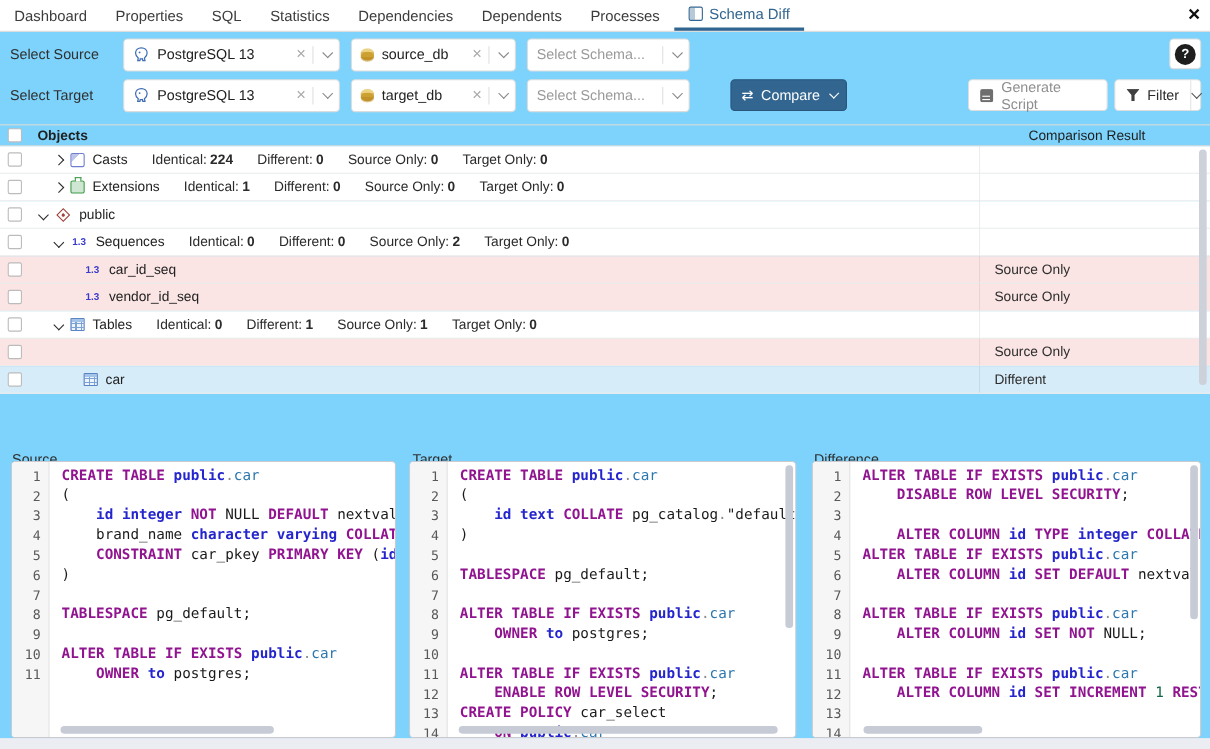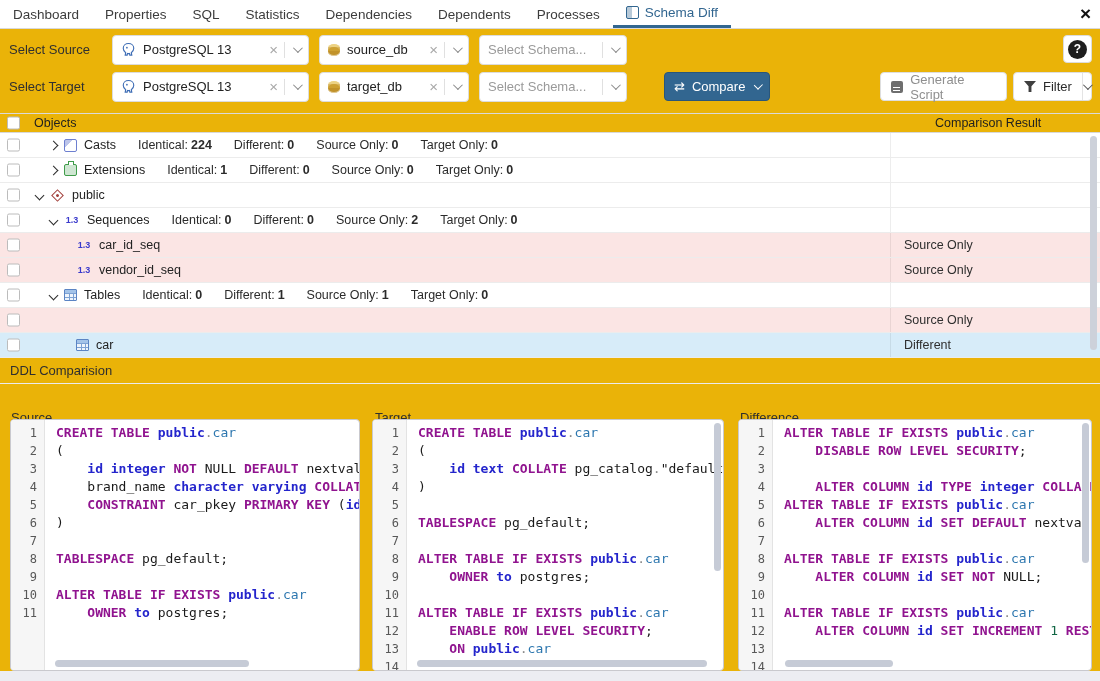--- a/index.html
+++ b/index.html
@@ -1,18 +1,18 @@
 <!DOCTYPE html>
 <html><head>
 <meta charset="utf-8">
 <style>
   * { margin:0; padding:0; box-sizing:border-box; }
   html,body { width:1100px; height:681px; overflow:hidden; background:#fff;
     font-family:"Liberation Sans", sans-serif; color:#323232; }
-  .app { position:relative; width:1100px; height:681px; background:#eab308; }
+  .app { position:relative; width:1100px; height:681px; background:#7dd3fc; }
 
   
   .navbar { position:absolute; left:0; top:0; width:1100px; height:29px;
     border-bottom:1px solid #d9d9d9; display:flex; align-items:stretch; background:#fff; }
   .tab { display:flex; align-items:center; gap:6px; padding:0 13px; font-size:13.5px;
     color:#3c3c3c; cursor:pointer; }
   .tab.active { color:#326690; border-bottom:3px solid #326690; font-weight:400; }
   .tab-ico { width:13px; height:13px; border:1.3px solid #326690; border-radius:2px;
     background:linear-gradient(90deg, rgba(50,102,144,.35) 0 46%, transparent 46%);
     display:inline-block; }
@@ -68,21 +68,21 @@
     clip-path:polygon(0 0,100% 0,62% 48%,62% 100%,38% 100%,38% 48%); }
   .filter-caret { width:25px; height:100%; border-left:1px solid #e4e4e4; display:flex;
     align-items:center; justify-content:center; }
   .filter-caret .chev { border-color:#555; }
 
   
   .grid { position:absolute; left:0; top:113px; width:1100px; height:244px;
     border-top:1px solid #dadada; font-size:12.5px; }
   .grid-header { position:relative; height:19px; border-bottom:1px solid #d8d8d8;
     display:flex; align-items:center; }
-  .hdr-objects { position:absolute; left:34px; color:#1f1f1f; }
+  .hdr-objects { position:absolute; left:34px; color:#1f1f1f;font-weight:bold; }
   .hdr-result { position:absolute; left:935px; color:#1f1f1f; }
   .checkbox { position:absolute; left:7px; top:50%; transform:translateY(-50%);
     width:13px; height:13px; border:1px solid #bcbcbc; border-radius:2px; background:#fff; }
   .grid-row { position:relative; height:25px; border-bottom:1px solid #ececec;
     background:#fff; }
   .grid-row.bg-pink { background:#fbe5e4; }
   .grid-row.bg-blue { background:#d7ecf9; }
   .cell-objects { position:absolute; left:0; top:0; right:210px; height:100%;
     display:flex; align-items:center; gap:7px; overflow:hidden; white-space:nowrap; }
   .cell-result { position:absolute; left:890px; top:0; width:188px; height:100%;
@@ -336,23 +336,20 @@
           <div class="cell-objects" style="padding-left: 76px;">
             <span class="ico table-icon"></span>
             <span class="row-label">car</span>
           </div>
           <div class="cell-result">Different</div>
         </div>
       </div>
     <div class="grid-vscroll"></div>
   </div>
 
-  <div class="ddl-titlebar">
-    <span class="ddl-title">DDL Comparision</span>
-  </div>
   <span class="panel-label pl-source">Source</span>
   <span class="panel-label pl-target">Target</span>
   <span class="panel-label pl-diff">Difference</span>
 
   <div class="editor ed-src">
     <div class="gutter">
         <div class="ln">1</div>
         <div class="ln">2</div>
         <div class="ln">3</div>
         <div class="ln">4</div>
@@ -402,20 +399,21 @@
         <div class="cl"><span class="tk-p">    </span><span class="tk-t">id</span><span class="tk-p"> </span><span class="tk-t">text</span><span class="tk-p"> </span><span class="tk-k">COLLATE</span><span class="tk-p"> pg_catalog</span><span class="tk-d">.</span><span class="tk-p">"default"</span></div>
         <div class="cl"><span class="tk-p">)</span></div>
         <div class="cl">&nbsp;</div>
         <div class="cl"><span class="tk-k">TABLESPACE</span><span class="tk-p"> pg_default;</span></div>
         <div class="cl">&nbsp;</div>
         <div class="cl"><span class="tk-k">ALTER</span><span class="tk-p"> </span><span class="tk-k">TABLE</span><span class="tk-p"> </span><span class="tk-k">IF</span><span class="tk-p"> </span><span class="tk-k">EXISTS</span><span class="tk-p"> </span><span class="tk-t">public</span><span class="tk-d">.</span><span class="tk-v">car</span></div>
         <div class="cl"><span class="tk-p">    </span><span class="tk-k">OWNER</span><span class="tk-p"> </span><span class="tk-t">to</span><span class="tk-p"> postgres;</span></div>
         <div class="cl">&nbsp;</div>
         <div class="cl"><span class="tk-k">ALTER</span><span class="tk-p"> </span><span class="tk-k">TABLE</span><span class="tk-p"> </span><span class="tk-k">IF</span><span class="tk-p"> </span><span class="tk-k">EXISTS</span><span class="tk-p"> </span><span class="tk-t">public</span><span class="tk-d">.</span><span class="tk-v">car</span></div>
         <div class="cl"><span class="tk-p">    </span><span class="tk-k">ENABLE</span><span class="tk-p"> </span><span class="tk-k">ROW</span><span class="tk-p"> </span><span class="tk-k">LEVEL</span><span class="tk-p"> </span><span class="tk-k">SECURITY</span><span class="tk-p">;</span></div>
+        <div class="cl"><span class="tk-k">CREATE</span><span class="tk-p"> </span><span class="tk-k">POLICY</span><span class="tk-p"> car_select</span></div>
         <div class="cl"><span class="tk-p">    </span><span class="tk-k">ON</span><span class="tk-p"> </span><span class="tk-t">public</span><span class="tk-d">.</span><span class="tk-v">car</span></div>
       </div>
     <div class="hscroll" style="left:44px;width:290px;"></div>
     <div class="vscroll" style="top:3px;height:148px;"></div>
   </div>
   <div class="editor ed-diff">
     <div class="gutter">
         <div class="ln">1</div>
         <div class="ln">2</div>
         <div class="ln">3</div>

